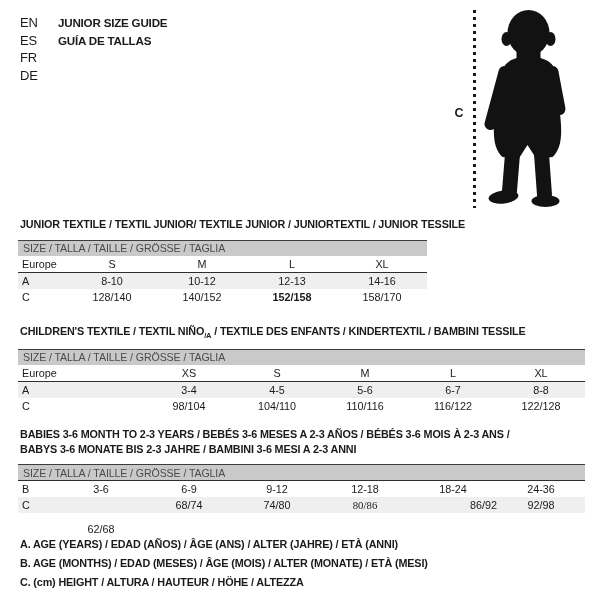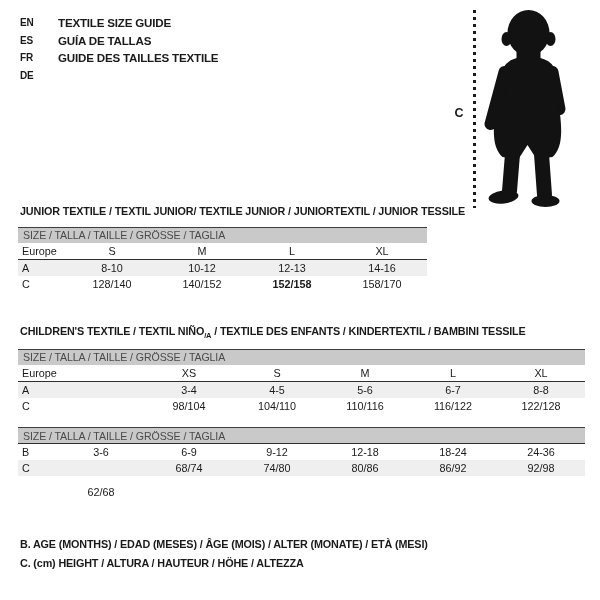--- a/index.html
+++ b/index.html
@@ -5,32 +5,32 @@
   html,body{margin:0;padding:0}
   body{
     width:600px;height:600px;background:#fff;overflow:hidden;position:relative;
     font-family:"Liberation Sans",sans-serif;color:var(--text,#1a1a1a);
   }
   .abs{position:absolute}
 
   
   .langs{left:20px;top:14px}
   .lang-row{display:flex;height:17.6px;align-items:center}
-  .lang-code{width:38px;font-weight:bold;font-size:10px;letter-spacing:-0.2px}
+  .lang-code{width:38px;font-weight:normal;font-size:13px;letter-spacing:-0.2px}
   .lang-label{font-weight:bold;font-size:11.6px;letter-spacing:-0.2px;white-space:nowrap}
 
   
   .measure-line{left:473px;top:10px;width:3px;height:198px;
     background:repeating-linear-gradient(to bottom,var(--text,#1a1a1a) 0 3.5px,transparent 3.5px 7px)}
   .measure-label{left:451px;top:106px;width:16px;text-align:center;font-weight:bold;font-size:12.5px}
   .baby{left:479px;top:8px;width:96px;height:200px}
 
   
   .size-table{left:18px}
-  #t0{top:204px;width:409px}
+  #t0{top:217px;width:409px}
   #t1{top:324px;width:567px}
   #t2{top:427px;width:567px}
   .ttitle{margin:0 0 8px 2px;font-size:10.8px;font-weight:bold;letter-spacing:-0.15px;line-height:14.5px}
   .tline{white-space:nowrap}
   .sub{font-size:7.5px;position:relative;top:2.5px;font-weight:bold}
   .tbar{height:15px;background:var(--bar,#c9c9c9);border-top:1px solid #3d3d3d;
     display:flex;align-items:center;padding-left:5px;font-size:10.6px;
     color:var(--bartext,#4a4a4a);letter-spacing:-0.1px}
   .tbar.rule-below{border-bottom:1px solid var(--rule,#2e2e2e)}
   .trow{display:flex;height:16px;align-items:center;font-size:10.8px}
@@ -45,29 +45,28 @@
     font-size:10.8px;letter-spacing:-0.15px;white-space:nowrap}
 </style>
 </head>
 <body style="--text: #1a1a1a; --bar: #c9c9c9; --bartext: #4a4a4a; --rule: #2e2e2e; --shade: #efefef;">
 
 <div>
 
   <section class="langs abs">
     <div class="lang-row">
       <span class="lang-code">EN</span>
-      <span class="lang-label">TEXTILE SIZE GUIDE</span>
+      <span class="lang-label">JUNIOR SIZE GUIDE</span>
     </div>
     <div class="lang-row">
       <span class="lang-code">ES</span>
       <span class="lang-label">GUÍA DE TALLAS</span>
     </div>
     <div class="lang-row">
       <span class="lang-code">FR</span>
-      <span class="lang-label">GUIDE DES TAILLES TEXTILE</span>
     </div>
     <div class="lang-row">
       <span class="lang-code">DE</span>
     </div>
   </section>
 
   <div class="measure-line abs"></div>
   <div class="measure-label abs">C</div>
   <svg class="baby abs" viewBox="0 0 95 200" aria-hidden="true">
     <g fill="#121212" stroke="none">
@@ -147,43 +146,48 @@
           <div class="tcell" style="width: 88px;">98/104</div>
           <div class="tcell" style="width: 88px;">104/110</div>
           <div class="tcell" style="width: 88px;">110/116</div>
           <div class="tcell" style="width: 88px;">116/122</div>
           <div class="tcell" style="width: 88px;">122/128</div>
         </div>
       </div>
   </section>
 
   <section class="size-table abs" id="t2">
+    <h2 class="ttitle">
+        <div class="tline">BABIES 3-6 MONTH TO 2-3 YEARS / BEBÉS 3-6 MESES A 2-3 AÑOS / BÉBÉS 3-6 MOIS À 2-3 ANS /</div>
+        <div class="tline">BABYS 3-6 MONATE BIS 2-3 JAHRE / BAMBINI 3-6 MESI A 2-3 ANNI</div>
+      </h2>
     <div class="tbar rule-below">
       <span>SIZE / TALLA / TAILLE / GRÖSSE / TAGLIA</span>
     </div>
     <div class="tbody">
         <div class="trow">
           <div class="tcell tlabel" style="width: 39px;">B</div>
           <div class="tcell" style="width: 88px;">3-6</div>
           <div class="tcell" style="width: 88px;">6-9</div>
           <div class="tcell" style="width: 88px;">9-12</div>
           <div class="tcell" style="width: 88px;">12-18</div>
           <div class="tcell" style="width: 88px;">18-24</div>
           <div class="tcell" style="width: 88px;">24-36</div>
         </div>
         <div class="trow shaded">
           <div class="tcell tlabel" style="width: 39px;">C</div>
           <div class="tcell" style="width: 88px; margin-top: 48px;">62/68</div>
           <div class="tcell" style="width: 88px;">68/74</div>
           <div class="tcell" style="width: 88px;">74/80</div>
-          <div class="tcell" style="width: 88px;">80/86</div>
-          <div class="tcell" style="width: 88px;">86/92</div>
+          <div class="tcell" style="width: 88px; font-family: Liberation Serif, serif;">80/86</div>
+          <div class="tcell" style="width: 88px; text-align: right;">86/92</div>
           <div class="tcell" style="width: 88px;">92/98</div>
         </div>
       </div>
   </section>
 
   <section class="footer abs">
+    <div class="note">A. AGE (YEARS) / EDAD (AÑOS) / ÂGE (ANS) / ALTER (JAHRE) / ETÀ (ANNI)</div>
     <div class="note">B. AGE (MONTHS) / EDAD (MESES) / ÂGE (MOIS) / ALTER (MONATE) / ETÀ (MESI)</div>
     <div class="note">C. (cm) HEIGHT / ALTURA / HAUTEUR / HÖHE / ALTEZZA</div>
   </section>
 
 </div>
 
 </body></html>

